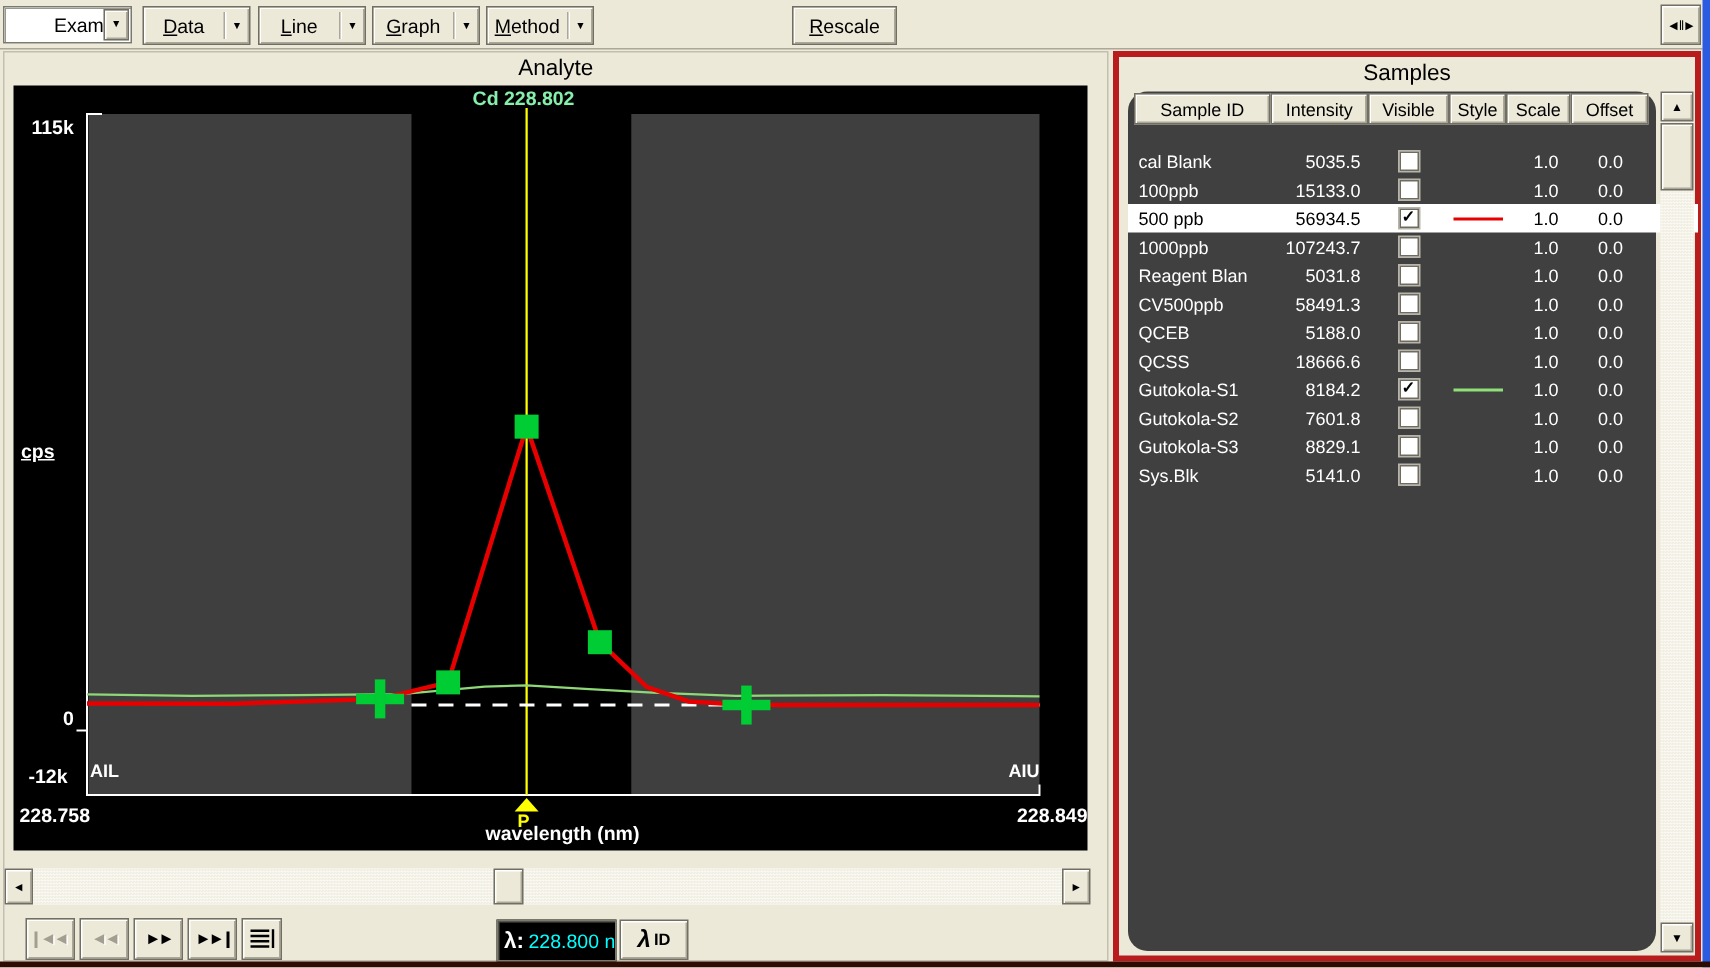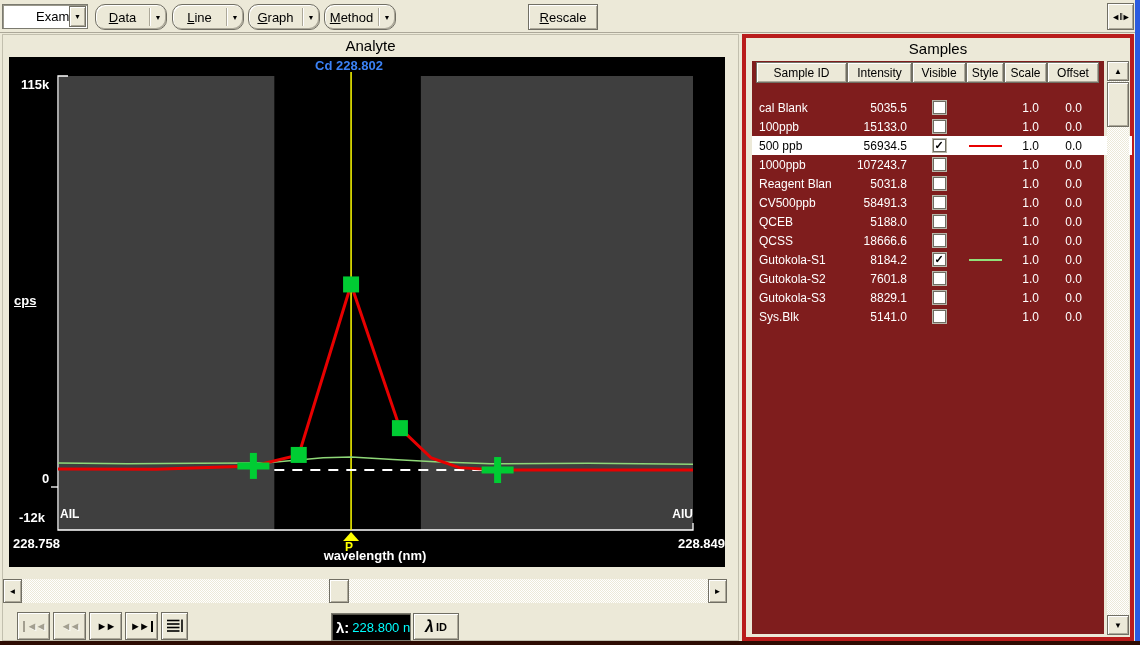--- a/index.html
+++ b/index.html
@@ -10,36 +10,36 @@
   .edge-bottom{position:absolute;left:0;bottom:0;width:100%;height:4px;background:#2e0c03;}
 
   .raised{background:#ece9d8;border:1px solid #716f64;box-shadow:inset 1px 1px 0 #ffffff,inset -1px -1px 0 #aca899;}
   .sunkenw{background:#fff;border:1px solid #7b7a6f;box-shadow:inset 1px 1px 0 #9a988c;padding-left:28px;}
 
   
   .toolbar{position:absolute;left:0;top:0;width:1135px;height:33px;background:#ece9d8;border-bottom:1px solid #aca899;}
   .combo{position:absolute;top:4px;height:25px;display:flex;align-items:center;}
   .combo-text{flex:1;padding-left:5px;white-space:nowrap;overflow:hidden;}
   .combo-btn{width:17px;height:21px;margin-right:1px;display:flex;align-items:center;justify-content:center;font-size:7px;cursor:default;}
-  .menubtn{position:absolute;top:4px;width:72px;height:26px;display:flex;align-items:center;border-radius:10px;}
+  .menubtn{position:absolute;top:4px;width:72px;height:26px;display:flex;align-items:center;}
   .menubtn .lbl{flex:1;text-align:center;}
   .menu-sep{width:1px;align-self:stretch;margin:3px 0;background:#aca899;box-shadow:1px 0 0 #fff;}
   .menu-arrow{width:16px;text-align:center;font-size:7px;}
   .toolbtn{position:absolute;top:4px;height:26px;font-family:"Liberation Sans",sans-serif;font-size:13px;text-align:center;}
   .splitterbtn{position:absolute;top:3px;width:27px;height:27px;display:flex;align-items:center;justify-content:center;}
   .splitter-glyph{font-size:9px;letter-spacing:-1px;}
 
   
   .left-window{position:absolute;left:2px;top:34px;width:737px;height:607px;background:#ece9d8;border:1px solid #c2bfae;}
   .right-window{position:absolute;left:742px;top:34px;width:392px;height:607px;background:#ece9d8;border:4px solid #b91c1c;}
   .panel-title{position:absolute;top:2px;left:0;width:100%;text-align:center;font-size:15px;}
 
   
   .chart{position:absolute;left:6px;top:22px;width:716px;height:510px;background:#000;}
-  .chart-title{position:absolute;top:1px;left:0;width:680px;text-align:center;color:#3b82f6;font-weight:bold;font-size:13px;}
+  .chart-title{position:absolute;top:1px;left:0;width:680px;text-align:center;color:#86efac;font-weight:bold;font-size:13px;}
   .chart svg{position:absolute;left:0;top:0;}
   .clab{position:absolute;color:#fff;font-weight:bold;font-size:13px;white-space:nowrap;}
   .clab.small{font-size:12px;}
   .clab.yellow{color:#ffff00;}
 
   
   .hscroll{position:absolute;left:0;top:544px;width:724px;height:24px;background:#f3f1e6;background-image:conic-gradient(#fff 25%,#ece9d8 0 50%,#fff 0 75%,#ece9d8 0);background-size:2px 2px;}
   .sb-btn{position:absolute;top:0;width:19px;height:24px;display:flex;align-items:center;justify-content:center;font-size:8px;}
   .sb-left{left:0;}
   .sb-right{left:705px;}
@@ -57,21 +57,21 @@
   .nav-ico .vbar.after{margin-right:0;margin-left:3px;}
   .navbtn.disabled{color:#a39f90;text-shadow:1px 1px 0 #fff;}
   .lambda-display{position:absolute;left:328px;top:578px;width:80px;height:28px;background:#000;border:1px solid #7b7a6f;box-shadow:inset 1px 1px 0 #55534a;display:flex;align-items:center;overflow:hidden;white-space:nowrap;}
   .lambda-display .lam{color:#fff;font-weight:bold;font-size:15px;padding-left:4px;}
   .lambda-display .val{color:#00ffff;font-size:13px;padding-left:3px;}
   .lambda-id-btn{position:absolute;left:410px;top:578px;width:46px;height:27px;display:flex;align-items:center;justify-content:center;}
   .lambda-id-btn .lam{font-size:16px;font-weight:bold;font-style:italic;}
   .lambda-id-btn .idt{font-size:11px;font-weight:bold;margin-left:2px;}
 
   
-  .samples-black{position:absolute;left:6px;top:23px;width:352px;height:573px;background:#7f1d1d;}
+  .samples-black{position:absolute;left:6px;top:23px;width:352px;height:573px;background:#404040;border-radius:13px;}
   .thead{position:absolute;left:4px;top:1px;display:flex;}
   .th{height:21px;font-size:12px;display:flex;align-items:center;justify-content:center;}
   .tbody{position:absolute;left:0;top:23px;width:380px;margin-top:14px;}
   .sample-row{display:flex;height:19px;color:#fff;font-size:12px;align-items:center;}
   .sample-row.highlighted{background:#fff;color:#000;}
   .cell{height:100%;display:flex;align-items:center;}
   .c-id{width:95px;padding-left:7px;}
   .c-int{width:65px;justify-content:flex-end;padding-right:5px;}
   .c-vis{width:54px;justify-content:center;}
   .c-style{width:38px;justify-content:center;}

